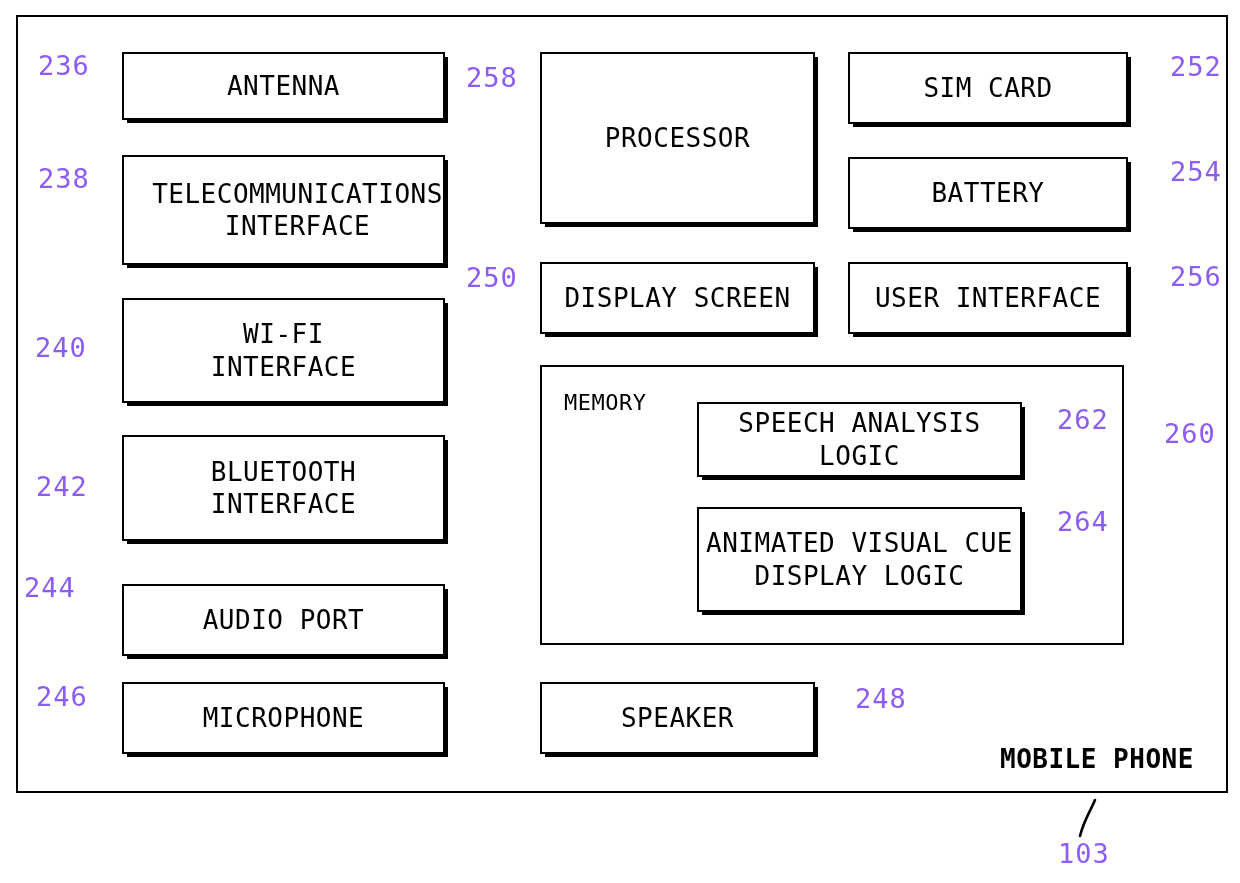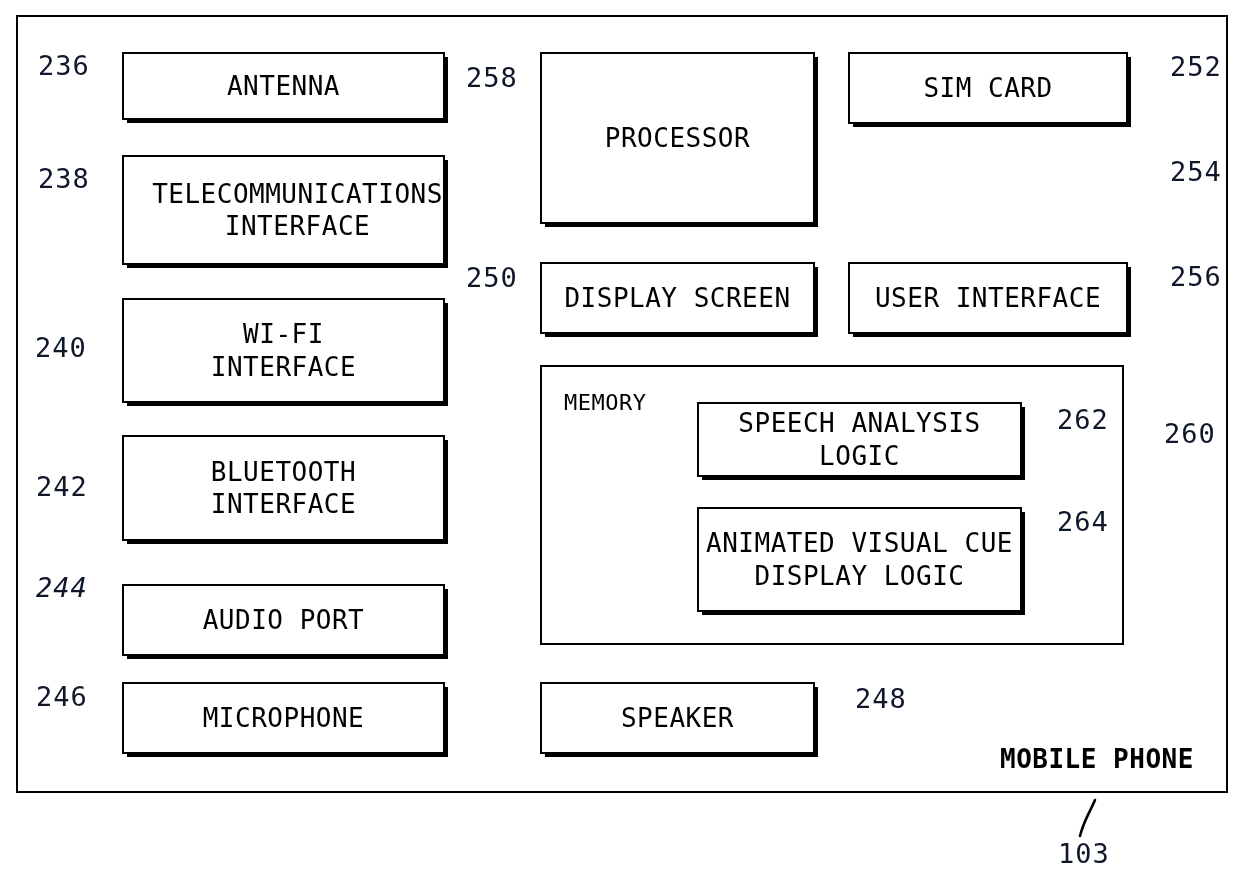--- a/index.html
+++ b/index.html
@@ -65,21 +65,21 @@
     font-size: 22px;
     text-align: left;
   }
 
   
   .ref {
     position: absolute;
     font-family: "DejaVu Sans Mono", "Liberation Mono", monospace;
     font-size: 27px;
     letter-spacing: 1px;
-    color: #0f172a;
+    color: #8b5cf6;
     white-space: nowrap;
   }
 
   
   #leaders {
     position: absolute;
     left: 0;
     top: 0;
     width: 1240px;
     height: 883px;
@@ -149,21 +149,21 @@
 
   <div class="box" style="left:122px; top:435px; width:323px; height:106px;">
     <span class="label">BLUETOOTH
 INTERFACE</span>
   </div>
   <div class="ref" style="left:36px; top:435px;margin-top:36px;">242</div>
 
   <div class="box" style="left:122px; top:584px; width:323px; height:72px;text-align:center;">
     <span class="label">AUDIO PORT</span>
   </div>
-  <div class="ref" style="left:36px; top:572px;font-style:italic;">244</div>
+  <div class="ref" style="left:24px; top:572px;">244</div>
 
   <div class="box" style="left:122px; top:682px; width:323px; height:72px;">
     <span class="label">MICROPHONE</span>
   </div>
   <div class="ref" style="left:36px; top:681px;">246</div>
 
   <div class="box" style="left:540px; top:52px; width:275px; height:172px;">
     <span class="label">PROCESSOR</span>
   </div>
   <div class="ref" style="left:466px; top:62px;">258</div>
@@ -176,20 +176,23 @@
   <div class="box" style="left:540px; top:682px; width:275px; height:72px;">
     <span class="label">SPEAKER</span>
   </div>
   <div class="ref" style="left:855px; top:683px;">248</div>
 
   <div class="box" style="left:848px; top:52px; width:280px; height:72px;">
     <span class="label">SIM CARD</span>
   </div>
   <div class="ref" style="left:1170px; top:51px;">252</div>
 
+  <div class="box" style="left:848px; top:157px; width:280px; height:72px;">
+    <span class="label">BATTERY</span>
+  </div>
   <div class="ref" style="left:1170px; top:156px;">254</div>
 
   <div class="box" style="left:848px; top:262px; width:280px; height:72px;">
     <span class="label">USER INTERFACE</span>
   </div>
   <div class="ref" style="left:1170px; top:261px;">256</div>
 
   <div class="box container" style="left:540px; top:365px; width:584px; height:280px;">
     <span class="label corner">MEMORY</span>
 

